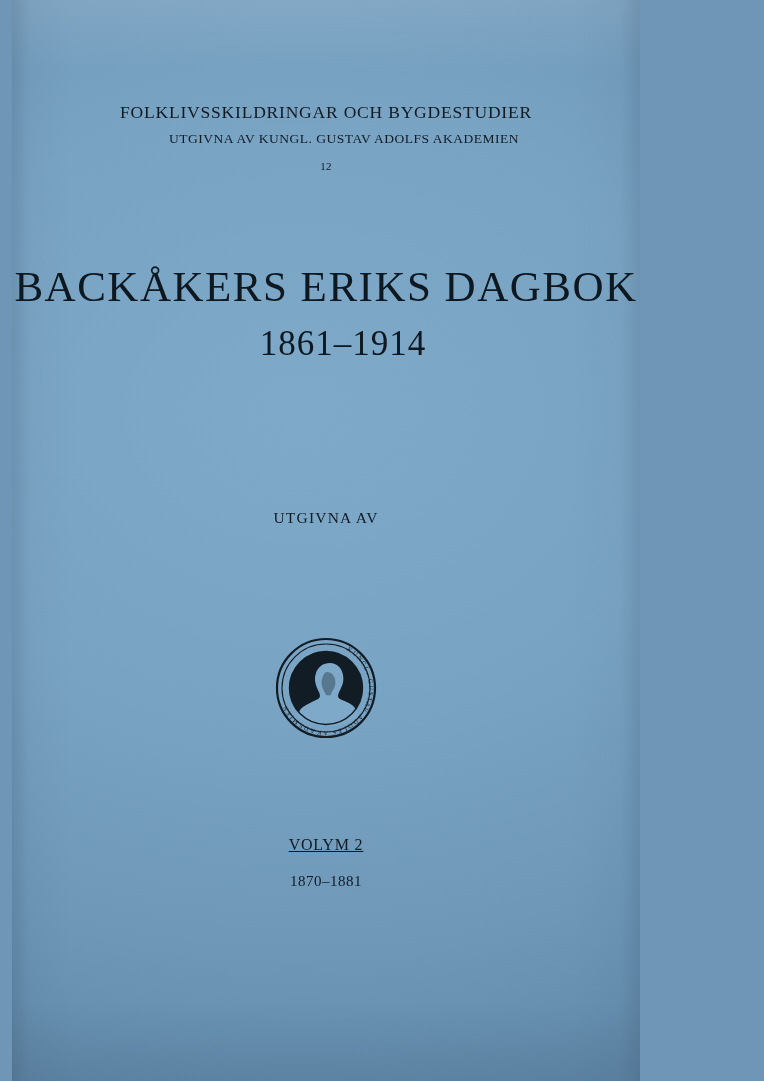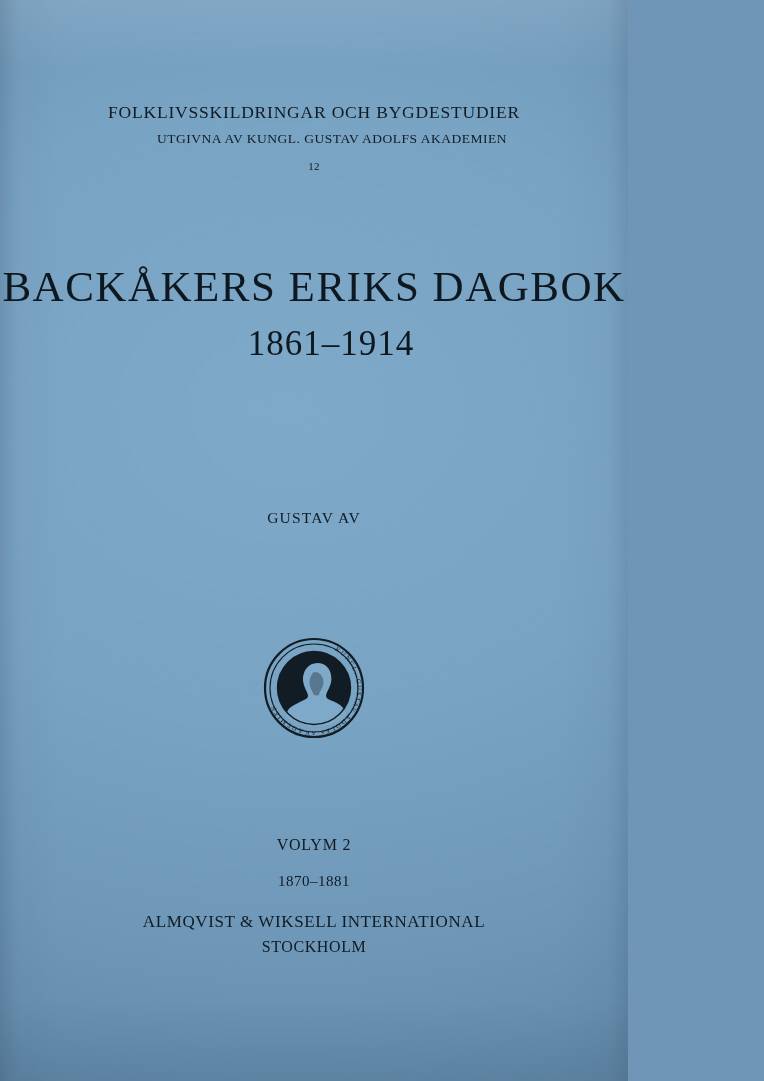--- a/index.html
+++ b/index.html
@@ -8,21 +8,21 @@
   }
   body {
     width: 764px;
     height: 1081px;
     background: #6f96b6;
     font-family: "Liberation Serif", serif;
     overflow: hidden;
   }
   #book-cover {
     position: absolute;
-    left: 0;
+    left: 12px;
     top: 0;
     width: 628px;
     height: 1081px;
     background:
       radial-gradient(ellipse 900px 700px at 46% 38%, #7fa9c8 0%, #79a3c3 45%, #6d96b7 78%, #628aaa 100%);
     overflow: hidden;
   }
   
   #book-cover::after {
     content: "";
@@ -136,20 +136,21 @@
   .volume-block {
     position: absolute;
     left: 0;
     right: 0;
     top: 836px;
   }
   .volume-label {
     font-size: 16px;
     letter-spacing: 0.8px;
     color: #101b24;
+    text-decoration: underline;
   }
   .volume-years {
     font-size: 15px;
     letter-spacing: 0.5px;
     margin-top: 19px;
     color: #101b24;
   }
 
   .publisher-block {
     position: absolute;
@@ -178,21 +179,21 @@
     <div class="series-block">
       <div class="series-title">FOLKLIVSSKILDRINGAR OCH BYGDESTUDIER</div>
       <div class="series-sub">UTGIVNA AV KUNGL. GUSTAV ADOLFS AKADEMIEN</div>
       <div class="series-num">12</div>
     </div>
 
     <div class="main-title">BACKÅKERS ERIKS DAGBOK</div>
     <div class="title-years">1861–1914</div>
 
 
-    <div class="editor-label">GUSTAV AV</div>
+    <div class="editor-label">UTGIVNA AV</div>
 
     <div class="emblem-wrap">
       <svg class="emblem" viewBox="0 0 112 112" aria-hidden="true">
         <defs>
           <path id="circText" d="M 56,56 m 0,-43 a 43,43 0 1,1 -0.1,0" fill="none"></path>
         </defs>
         <circle cx="56" cy="56" r="49" fill="none" stroke="#111c25" stroke-width="2.2"></circle>
         <circle cx="56" cy="56" r="44" fill="none" stroke="#111c25" stroke-width="1.1"></circle>
         <circle cx="56" cy="56" r="36.5" fill="#111c25"></circle>
 
@@ -208,19 +209,15 @@
         </text>
         <circle cx="56" cy="56" r="36.5" fill="none" stroke="#111c25" stroke-width="1.4"></circle>
       </svg>
     </div>
 
     <div class="volume-block">
       <div class="volume-label">VOLYM 2</div>
       <div class="volume-years">1870–1881</div>
     </div>
 
-    <div class="publisher-block">
-      <div class="publisher-name">ALMQVIST &amp; WIKSELL INTERNATIONAL</div>
-      <div class="publisher-city">STOCKHOLM</div>
-    </div>
 
   </div>
 </div>
 
 </body></html>

